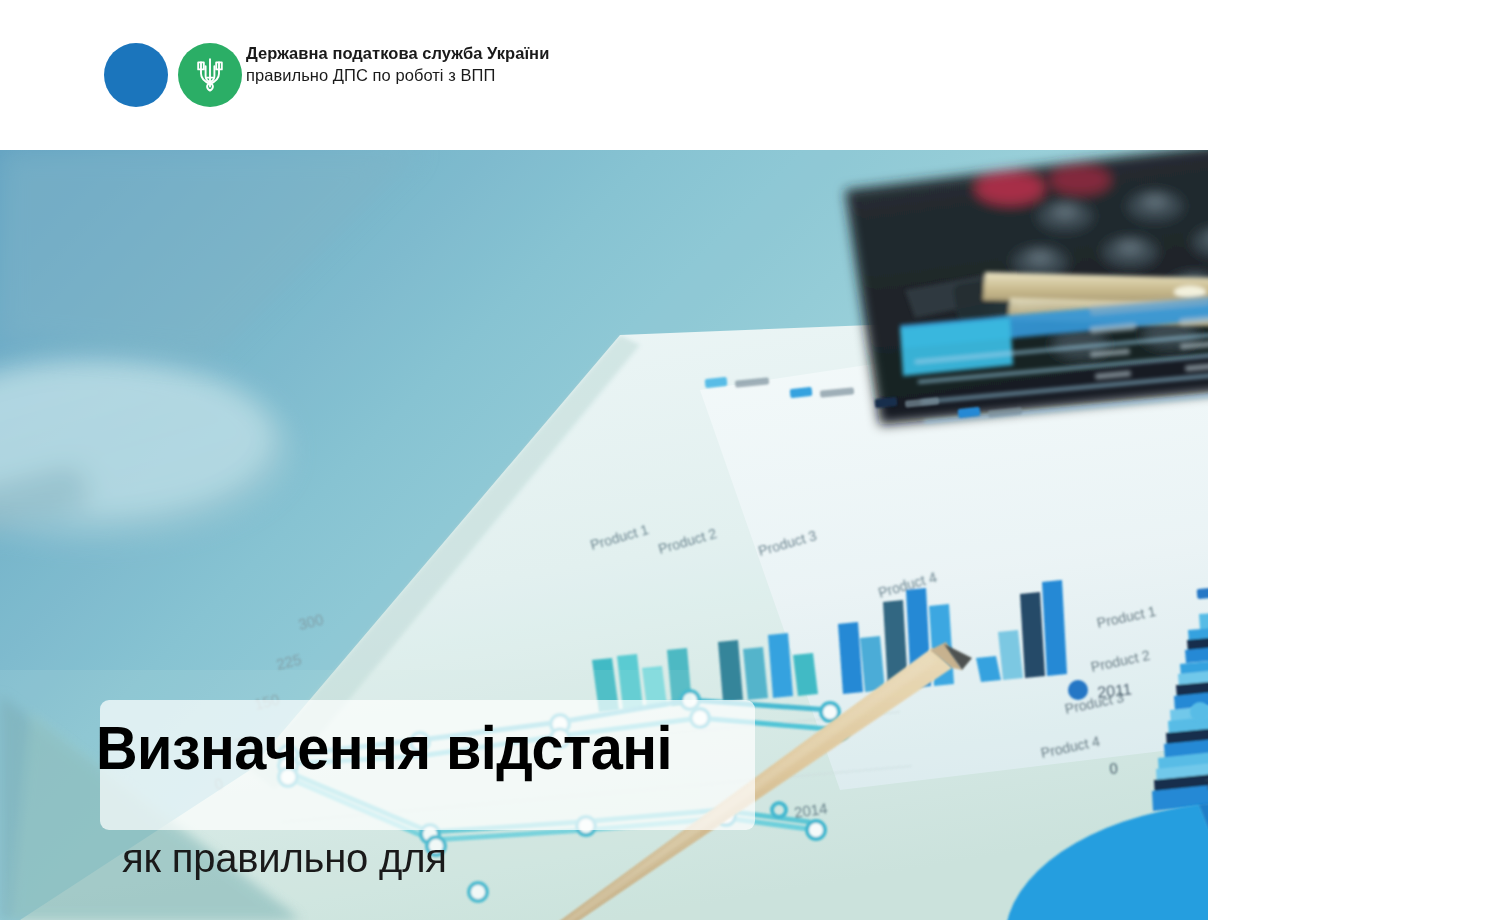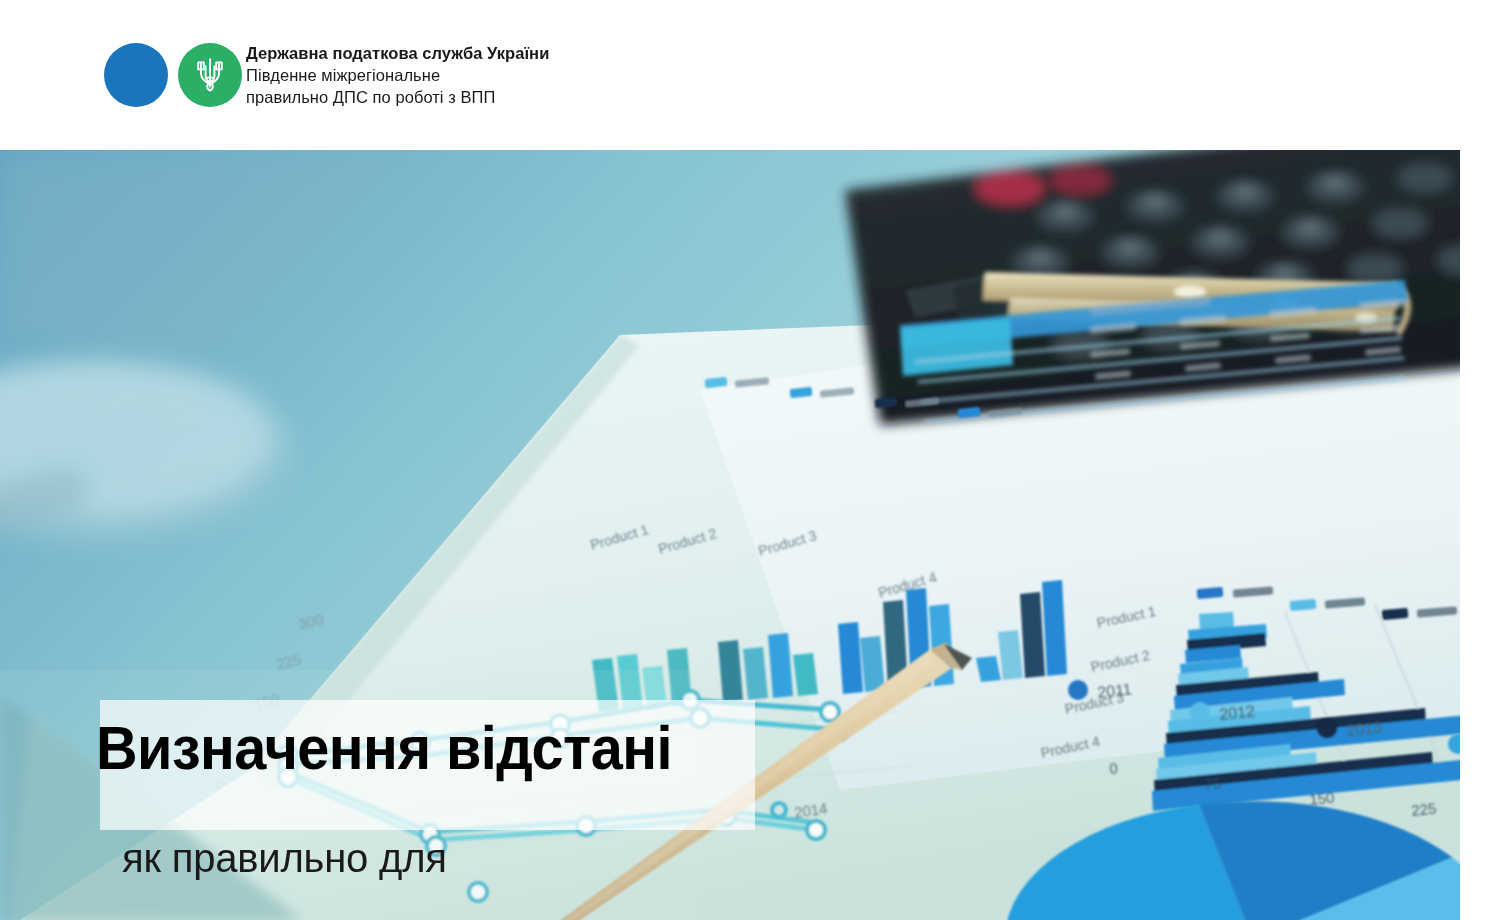--- a/index.html
+++ b/index.html
@@ -77,21 +77,21 @@
     font-size: 16.5px;
     font-weight: normal;
     letter-spacing: 0.05px;
     white-space: nowrap;
   }
 
   
   .hero {
     position: absolute;
     left: 0; top: 150px;
-    width: 1460px;
+    width: 1208px;
     height: 770px;
     overflow: hidden;
     background: #e5e5e5;
   }
   .photo { position:absolute; inset:0; }
 
   
   .hero-title {
     position: absolute;
     left: 96px;
@@ -109,21 +109,21 @@
   .hero-title .t-line { display:block; }
 
   .subtitle-panel {
     position: absolute;
     left: 100px;
     top: 550px;
     width: 655px;
     height: 130px;
     z-index: 25;
     background: rgba(255,255,255,0.70);
-    border-radius: 1px;
+    border-radius: 9px;
     box-sizing: border-box;
     padding: 16px 0 0 22px;
   }
   .subtitle-text {
     color: #1a1a1a;
     font-size: 40px;
     font-weight: normal;
     line-height: 57px;
     letter-spacing: -0.2px;
     white-space: pre;
@@ -152,21 +152,20 @@
               <path d="M11.6 10.2 V20.0 C11.6 23.0 13.3 25.0 16 26.2"></path>
               <path d="M20.4 10.2 V20.0 C20.4 23.0 18.7 25.0 16 26.2"></path>
               <path d="M13.0 21.6 H19.0"></path>
             </g>
           </svg>
         </div>
       </div>
 
       <div class="org-text">
         <div class="org-line-1">Державна податкова служба України</div>
-        <div class="org-line-2">Південне міжрегіональне</div>
         <div class="org-line-3">правильно ДПС по роботі з ВПП</div>
       </div>
 
     </div>
   </div>
 
   <div class="hero">
 
     <svg class="photo" width="1500" height="770" viewBox="0 0 1500 770" preserveAspectRatio="none">
       <defs>

